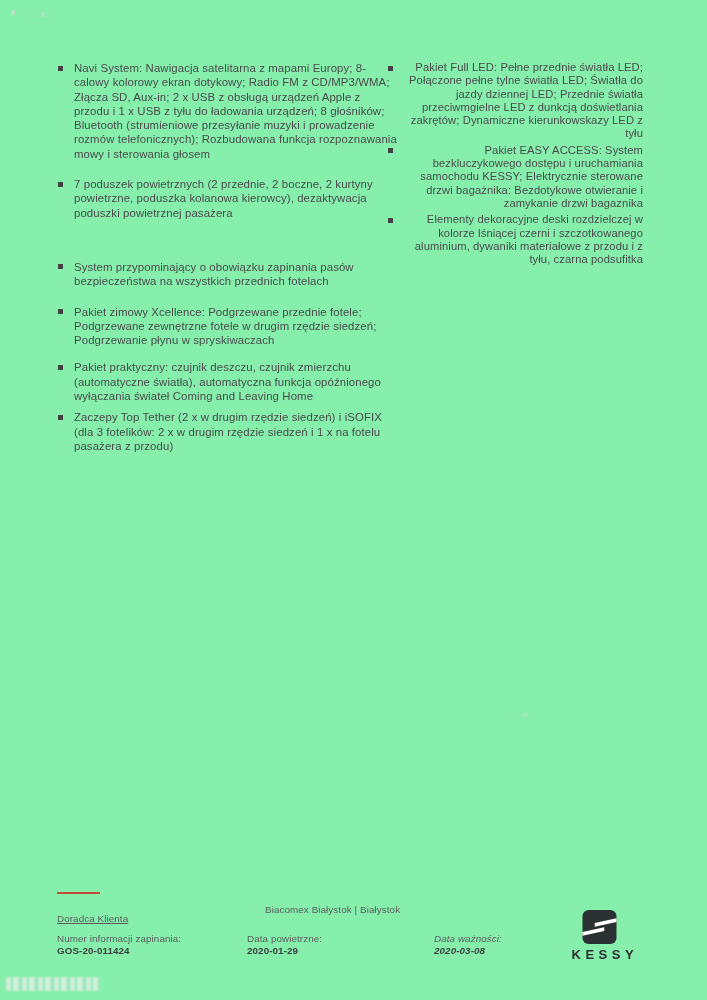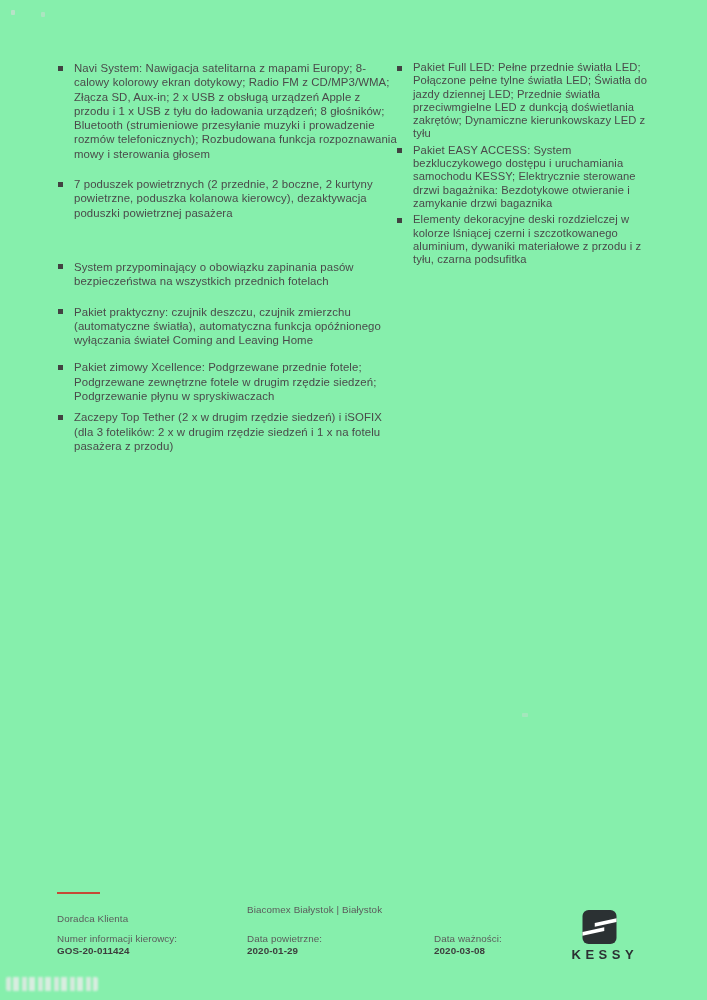--- a/index.html
+++ b/index.html
@@ -14,21 +14,21 @@
     overflow: hidden;
   }
 
   
   .col {
     position: absolute;
     top: 61px;
     list-style: none;
   }
   .col-left  { left: 57px;  width: 342px; }
-  .col-right { left: 396px; width: 256px; }
+  .col-right { left: 387px; width: 256px; text-align: right; }
   .feature {
     position: relative;
     padding-left: 17px;
     font-size: 11.4px;
     line-height: 14.3px;
     letter-spacing: 0.1px;
   }
   .col-right .feature { font-size: 11.2px; line-height: 13.3px; }
   .feature::before {
     content: "";
@@ -54,25 +54,25 @@
     background: #c44a36;
   }
   .f-text {
     position: absolute;
     font-size: 9.8px;
     line-height: 11.5px;
     color: #5b5b5b;
     letter-spacing: 0.1px;
   }
   .f-bold { font-weight: bold; color: #3d3d3d; }
-  .pos-advisor { left: 57px;  top: 913px; }
-  .pos-dealer  { left: 247px; top: 904px; }
+  .pos-advisor { left: 57px;  top: 913px; text-decoration: underline; }
+  .pos-dealer  { left: 265px; top: 904px; }
   .pos-offer   { left: 57px;  top: 933px; }
   .pos-created { left: 247px; top: 933px; }
-  .pos-valid   { left: 434px; top: 933px; }
+  .pos-valid   { left: 434px; top: 933px; font-style: italic; }
 
   
   .brand {
     position: absolute;
     left: 567px; top: 910px;
     width: 64px;
     text-align: center;
     color: #2b3133;
   }
   .brand-emblem { display: block; margin: 0 auto; width: 39px; height: 34px; }
@@ -109,39 +109,39 @@
 <div class="page">
 
   <div class="speck speck-a"></div>
   <div class="speck speck-b"></div>
   <div class="speck speck-c"></div>
 
   <ul class="col col-left">
     <li class="feature">Navi System: Nawigacja satelitarna z mapami Europy; 8-calowy kolorowy ekran dotykowy; Radio FM z CD/MP3/WMA; Złącza SD, Aux-in; 2 x USB z obsługą urządzeń Apple z przodu i 1 x USB z tyłu do ładowania urządzeń; 8 głośników; Bluetooth (strumieniowe przesyłanie muzyki i prowadzenie rozmów telefonicznych); Rozbudowana funkcja rozpoznawania mowy i sterowania głosem</li>
     <li class="feature">7 poduszek powietrznych (2 przednie, 2 boczne, 2 kurtyny powietrzne, poduszka kolanowa kierowcy), dezaktywacja poduszki powietrznej pasażera</li>
     <li class="feature">System przypominający o obowiązku zapinania pasów bezpieczeństwa na wszystkich przednich fotelach</li>
+    <li class="feature">Pakiet zimowy Xcellence: Podgrzewane przednie fotele; Podgrzewane zewnętrzne fotele w drugim rzędzie siedzeń; Podgrzewanie płynu w spryskiwaczach</li>
     <li class="feature">Pakiet praktyczny: czujnik deszczu, czujnik zmierzchu (automatyczne światła), automatyczna funkcja opóźnionego wyłączania świateł Coming and Leaving Home</li>
-    <li class="feature">Pakiet zimowy Xcellence: Podgrzewane przednie fotele; Podgrzewane zewnętrzne fotele w drugim rzędzie siedzeń; Podgrzewanie płynu w spryskiwaczach</li>
     <li class="feature">Zaczepy Top Tether (2 x w drugim rzędzie siedzeń) i iSOFIX (dla 3 fotelików: 2 x w drugim rzędzie siedzeń i 1 x na fotelu pasażera z przodu)</li>
   </ul>
 
   <ul class="col col-right">
     <li class="feature">Pakiet Full LED: Pełne przednie światła LED; Połączone pełne tylne światła LED; Światła do jazdy dziennej LED; Przednie światła przeciwmgielne LED z dunkcją doświetlania zakrętów; Dynamiczne kierunkowskazy LED z tyłu</li>
     <li class="feature">Pakiet EASY ACCESS: System bezkluczykowego dostępu i uruchamiania samochodu KESSY; Elektrycznie sterowane drzwi bagażnika: Bezdotykowe otwieranie i zamykanie drzwi bagaznika</li>
     <li class="feature">Elementy dekoracyjne deski rozdzielczej w kolorze lśniącej czerni i szczotkowanego aluminium, dywaniki materiałowe z przodu i z tyłu, czarna podsufitka</li>
   </ul>
 
   <div class="accent-rule"></div>
 
   <div class="f-text pos-advisor">Doradca Klienta</div>
 
   <div class="f-text pos-dealer">Biacomex Białystok | Białystok</div>
 
   <div class="f-text pos-offer">
-    <div>Numer informacji kierowcy:</div>
+    <div>Numer informacji zapinania:</div>
     <div class="f-bold">GOS-20-011424</div>
   </div>
 
   <div class="f-text pos-created">
     <div>Data powietrzne:</div>
     <div class="f-bold">2020-01-29</div>
   </div>
 
   <div class="f-text pos-valid">
     <div>Data ważności:</div>

